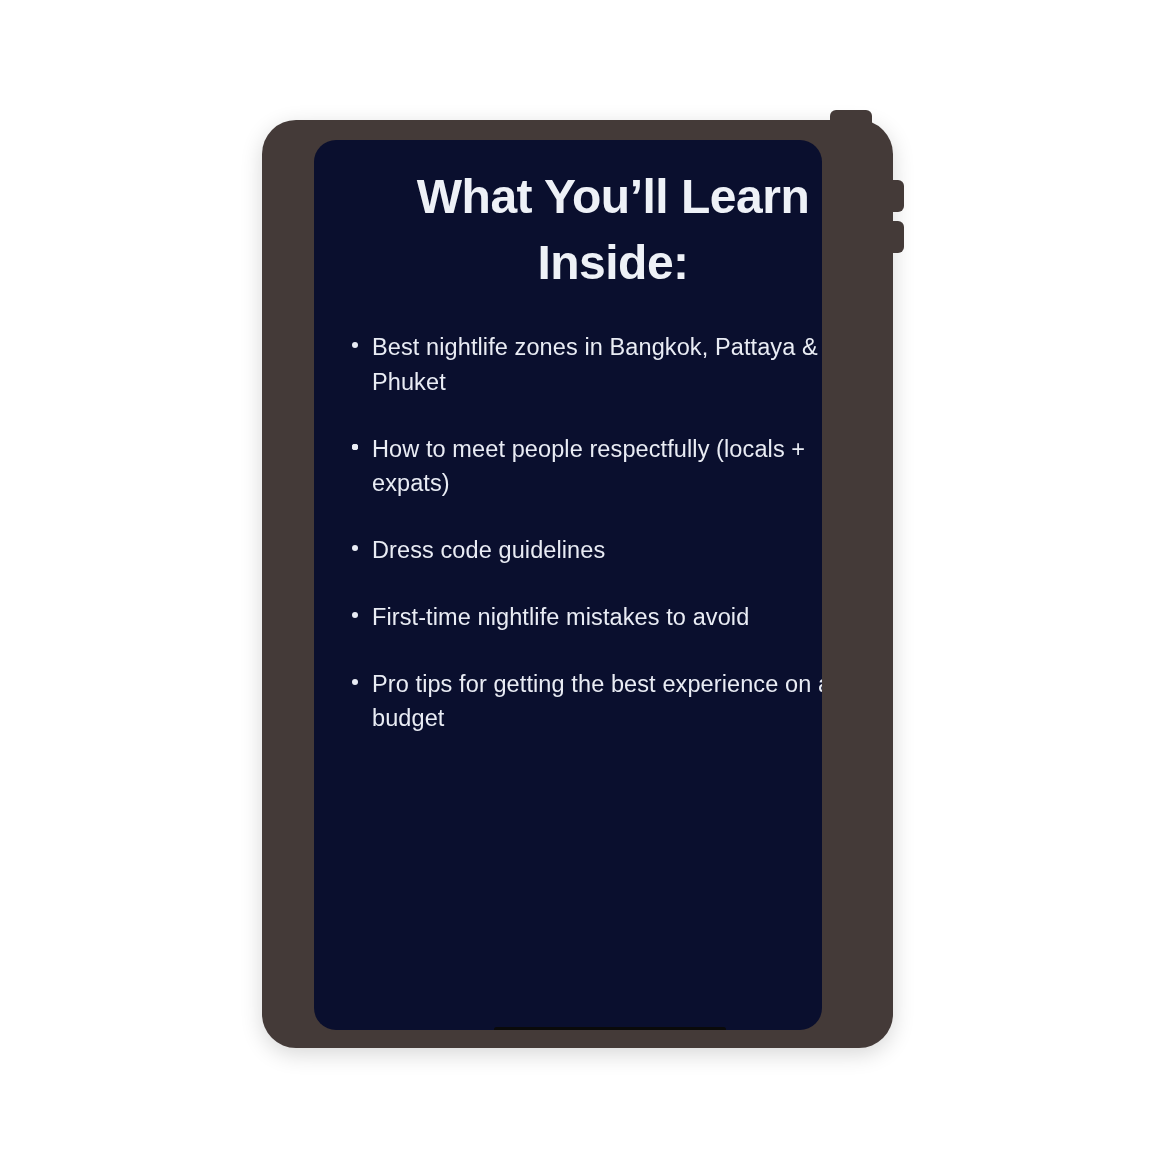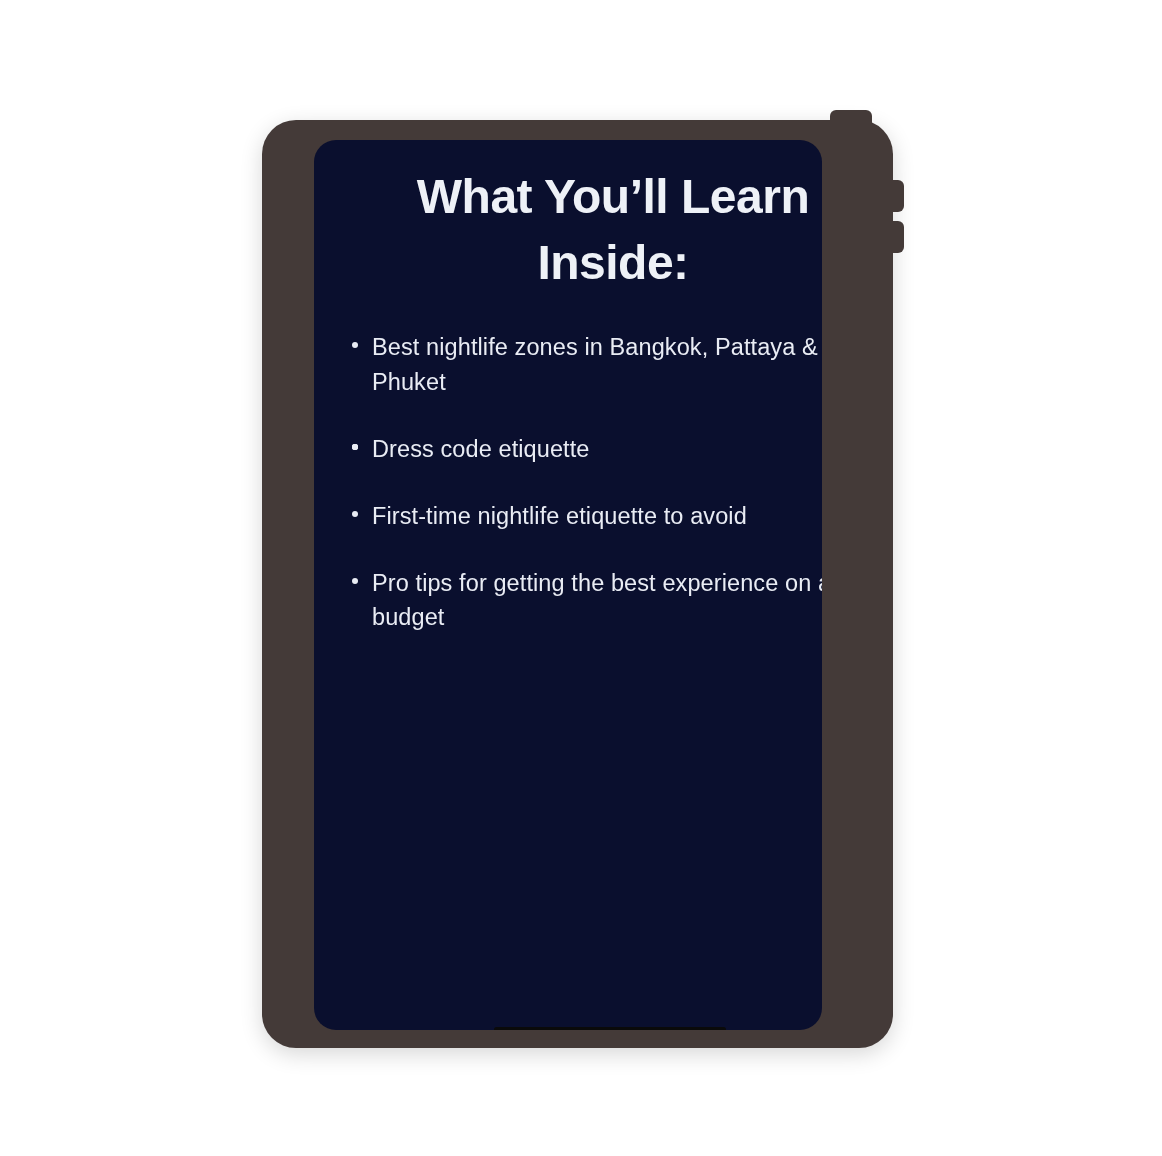--- a/index.html
+++ b/index.html
@@ -141,25 +141,29 @@
           <span>Best nightlife zones in Bangkok, Pattaya &amp; Phuket</span>
         </li>
         <li>
           <span class="bullet-dot"></span>
         </li>
         <li>
           <span class="bullet-dot"></span>
         </li>
         <li>
           <span class="bullet-dot"></span>
-          <span>Dress code etiquette</span>
+          <span>How to meet people respectfully (locals + expats)</span>
         </li>
         <li>
           <span class="bullet-dot"></span>
-          <span>First-time nightlife etiquette to avoid</span>
+          <span>Dress code guidelines</span>
+        </li>
+        <li>
+          <span class="bullet-dot"></span>
+          <span>First-time nightlife mistakes to avoid</span>
         </li>
         <li>
           <span class="bullet-dot"></span>
           <span>Pro tips for getting the best experience on any budget</span>
         </li>
       </ul>
 
       <div id="home-indicator"></div>
 
     </div>

